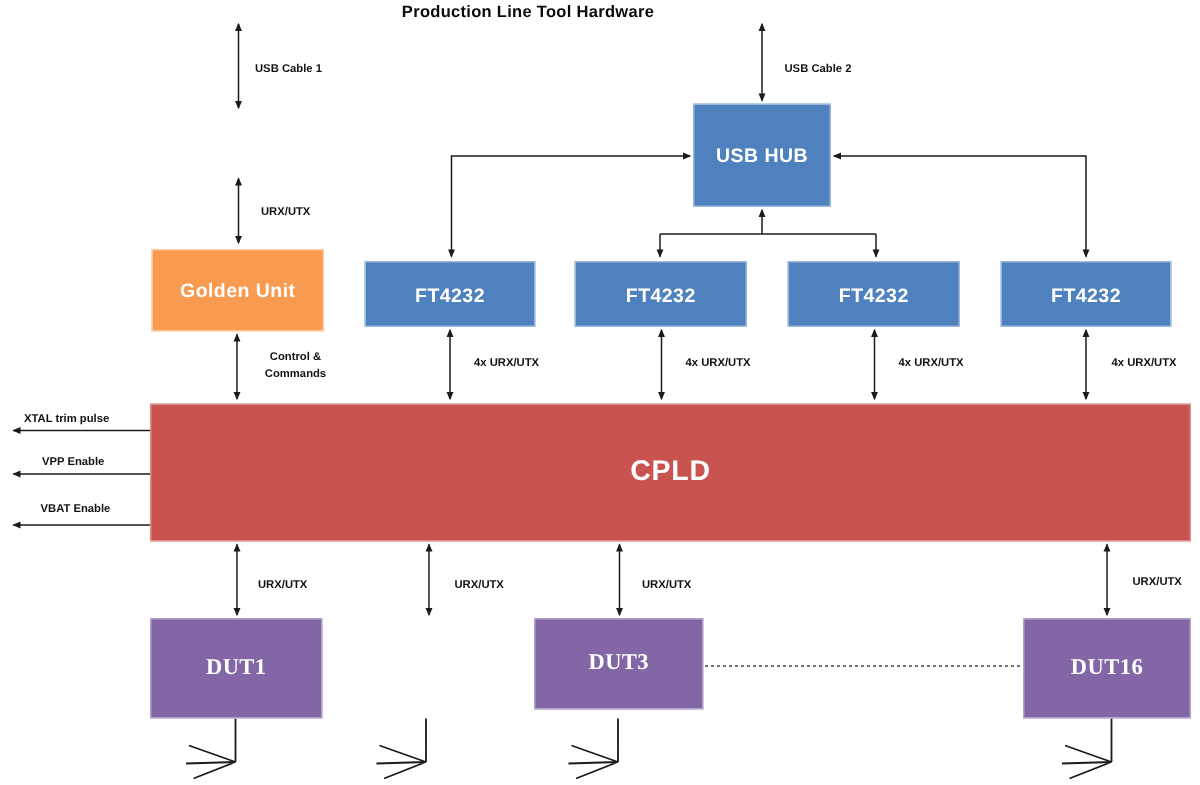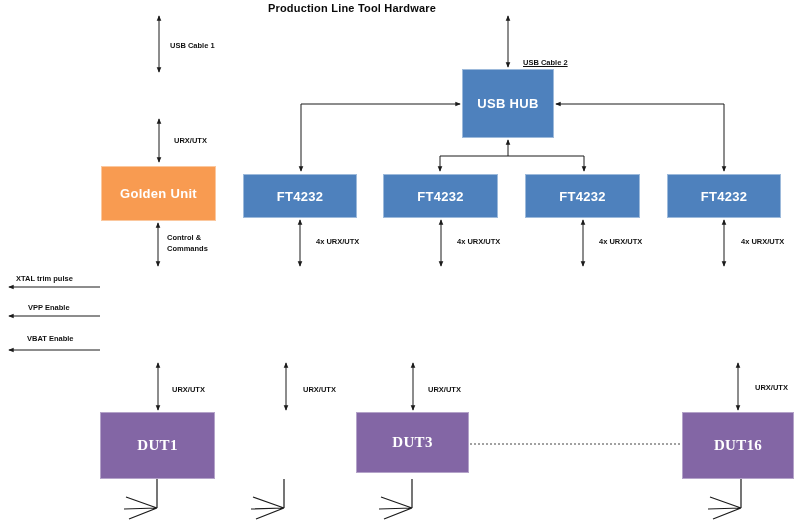--- a/index.html
+++ b/index.html
@@ -25,21 +25,21 @@
   .red{background:var(--red);border:1px solid rgba(255,255,255,.35);}
   .purple{background:var(--purple);border:1px solid rgba(255,255,255,.40);}
   .cpld-text{font-size:19px;letter-spacing:.5px;}
   .dut{font-size:15px;font-family:Liberation Serif, serif;}
   .lbl{
     position:absolute;font-size:7.5px;font-weight:bold;color:#111;
     white-space:nowrap;line-height:9px;
   }
   .lbl2{
     position:absolute;font-size:7.5px;font-weight:bold;color:#111;
-    text-align:left;line-height:11px;width:60px;
+    text-align:center;line-height:11px;width:60px;
   }
 </style>
 </head>
 <body>
 
 <div class="stage">
 
   <svg class="wires" viewBox="0 0 800 523" xmlns="http://www.w3.org/2000/svg">
     <defs>
       <marker id="arw" viewBox="0 0 10 10" refX="8.5" refY="5" markerWidth="7" markerHeight="5.5" orient="auto-start-reverse">
@@ -94,27 +94,28 @@
   <div class="title">Production Line Tool Hardware</div>
 
   <div class="box orange" style="left:101px;top:166px;width:115px;height:55px;">Golden Unit</div>
   <div class="box blue" style="left:462px;top:69px;width:92px;height:69px;">USB HUB</div>
 
   <div class="box blue" style="left:243px;top:174px;width:114px;height:44px;">FT4232</div>
   <div class="box blue" style="left:383px;top:174px;width:115px;height:44px;">FT4232</div>
   <div class="box blue" style="left:525px;top:174px;width:115px;height:44px;">FT4232</div>
   <div class="box blue" style="left:667px;top:174px;width:114px;height:44px;">FT4232</div>
 
+  <div class="box red cpld-text" style="left:100px;top:269px;width:694px;height:92px;">CPLD</div>
 
   <div class="box purple dut" style="left:100px;top:412px;width:115px;height:67px;">DUT1</div>
   <div class="box purple dut" style="left:356px;top:412px;width:113px;height:61px;">DUT3</div>
   <div class="box purple dut" style="left:682px;top:412px;width:112px;height:67px;">DUT16</div>
 
   <div class="lbl" style="left:170px;top:41px;">USB Cable 1</div>
-  <div class="lbl" style="left:523px;top:58px;text-decoration:underline;">USB Cable 2</div>
+  <div class="lbl" style="left:523px;top:41px;">USB Cable 2</div>
 
   <div class="lbl" style="left:174px;top:136px;">URX/UTX</div>
 
   <div class="lbl2" style="left:167px;top:232px;"><span>Control &amp;</span><br><span>Commands</span></div>
 
   <div class="lbl" style="left:316px;top:237px;">4x URX/UTX</div>
   <div class="lbl" style="left:457px;top:237px;">4x URX/UTX</div>
   <div class="lbl" style="left:599px;top:237px;">4x URX/UTX</div>
   <div class="lbl" style="left:741px;top:237px;">4x URX/UTX</div>
 

